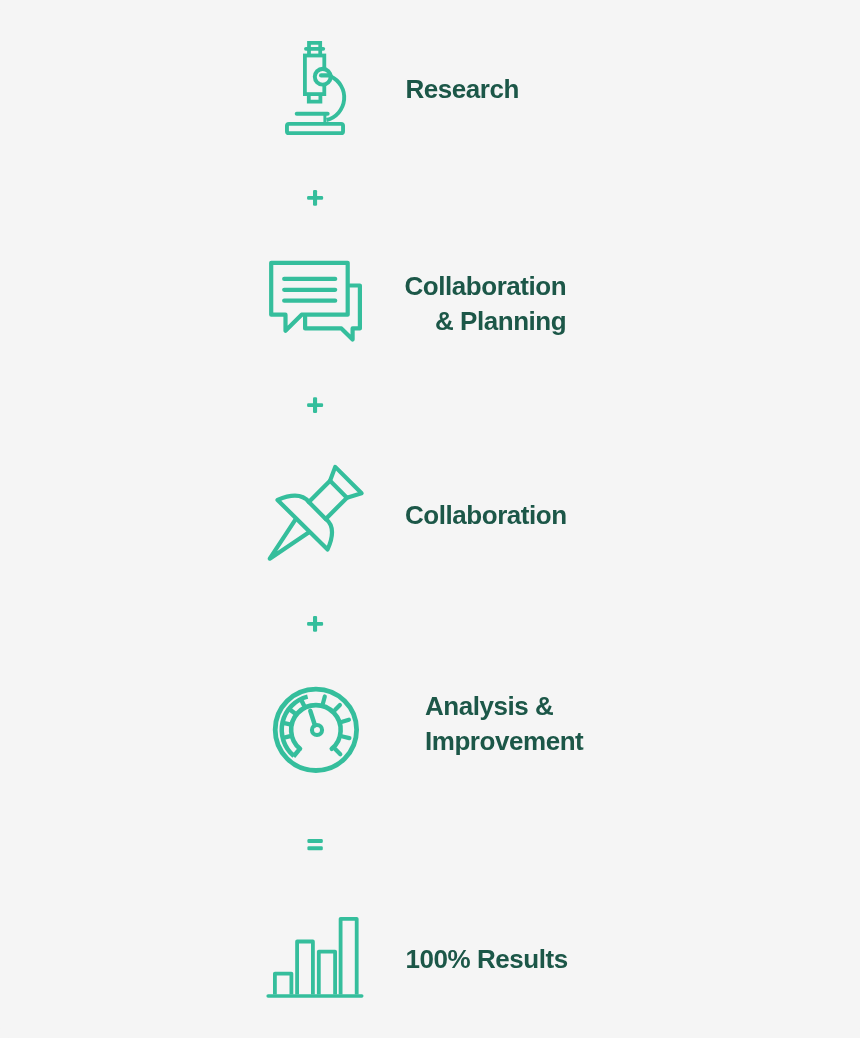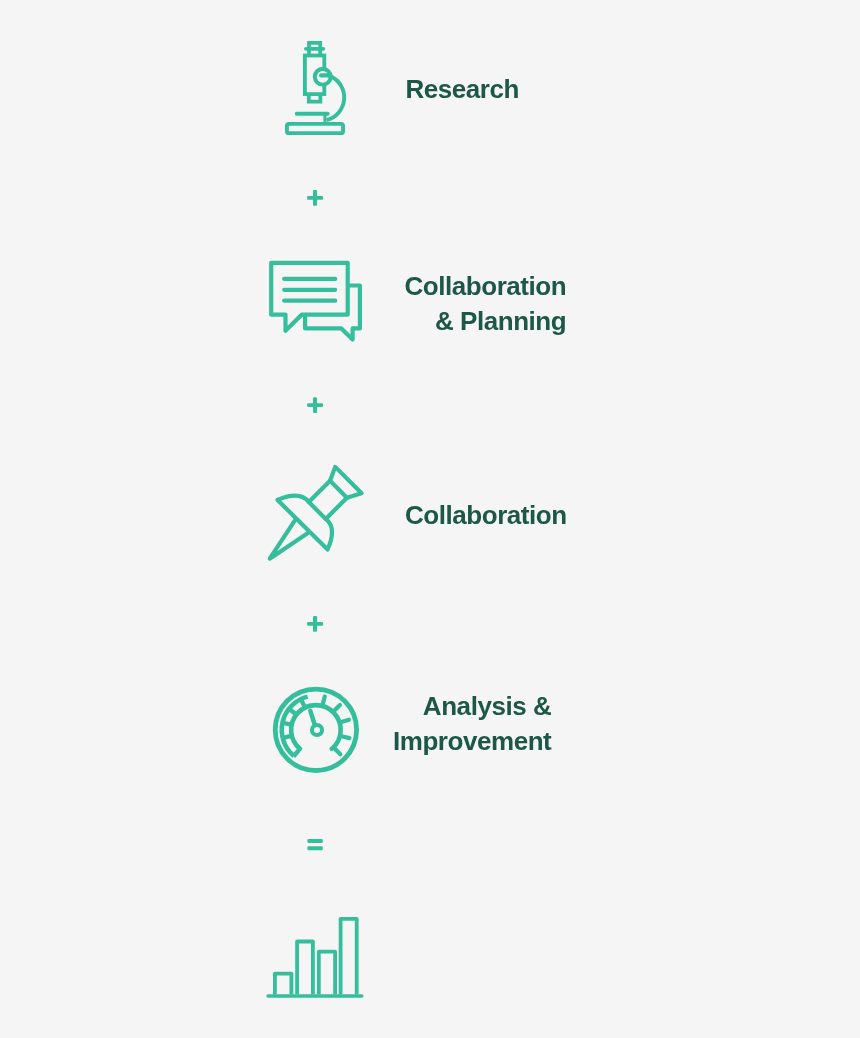--- a/index.html
+++ b/index.html
@@ -104,16 +104,17 @@
     <g fill="#35be9c">
       <rect x="307.4" y="839.1" width="15.4" height="3.9" rx="1.3"></rect>
       <rect x="307.4" y="846.3" width="15.4" height="3.9" rx="1.3"></rect>
     </g>
   </svg>
 
   <div class="label" style="left:405.5px;top:72px;">Research</div>
   <div class="label" style="left:404.5px;top:269px;text-align:right;">Collaboration
 &amp; Planning</div>
   <div class="label" style="left:405px;top:498px;">Collaboration</div>
-  <div class="label" style="left:393px;top:689px;text-align:right;">Analysis &amp;
+  <div class="label" style="left:425px;top:689px;">Analysis &amp;
 Improvement</div>
+  <div class="label" style="left:405.5px;top:942px;">100% Results</div>
 
 </div>
 
 </body></html>

